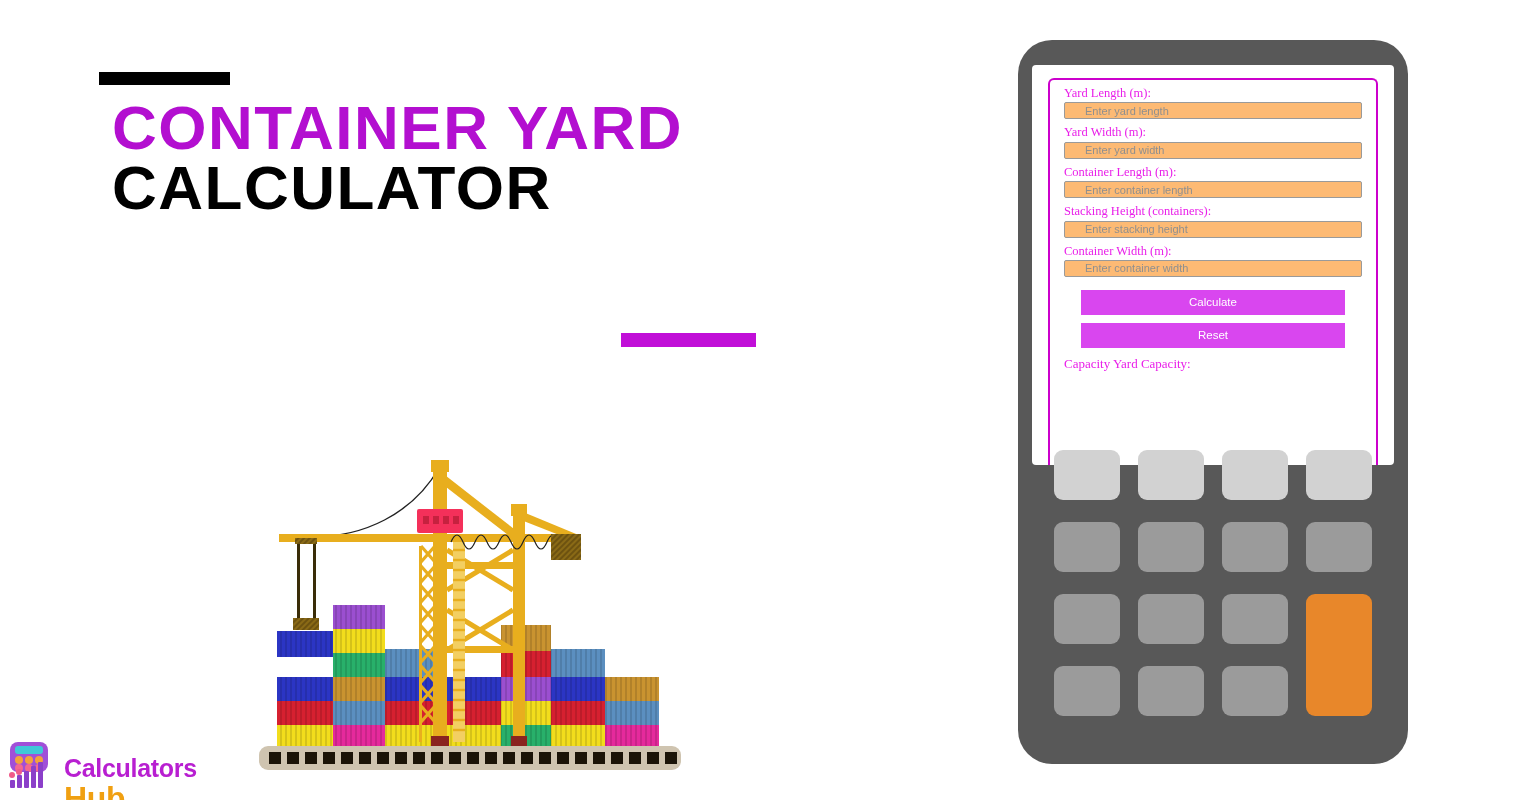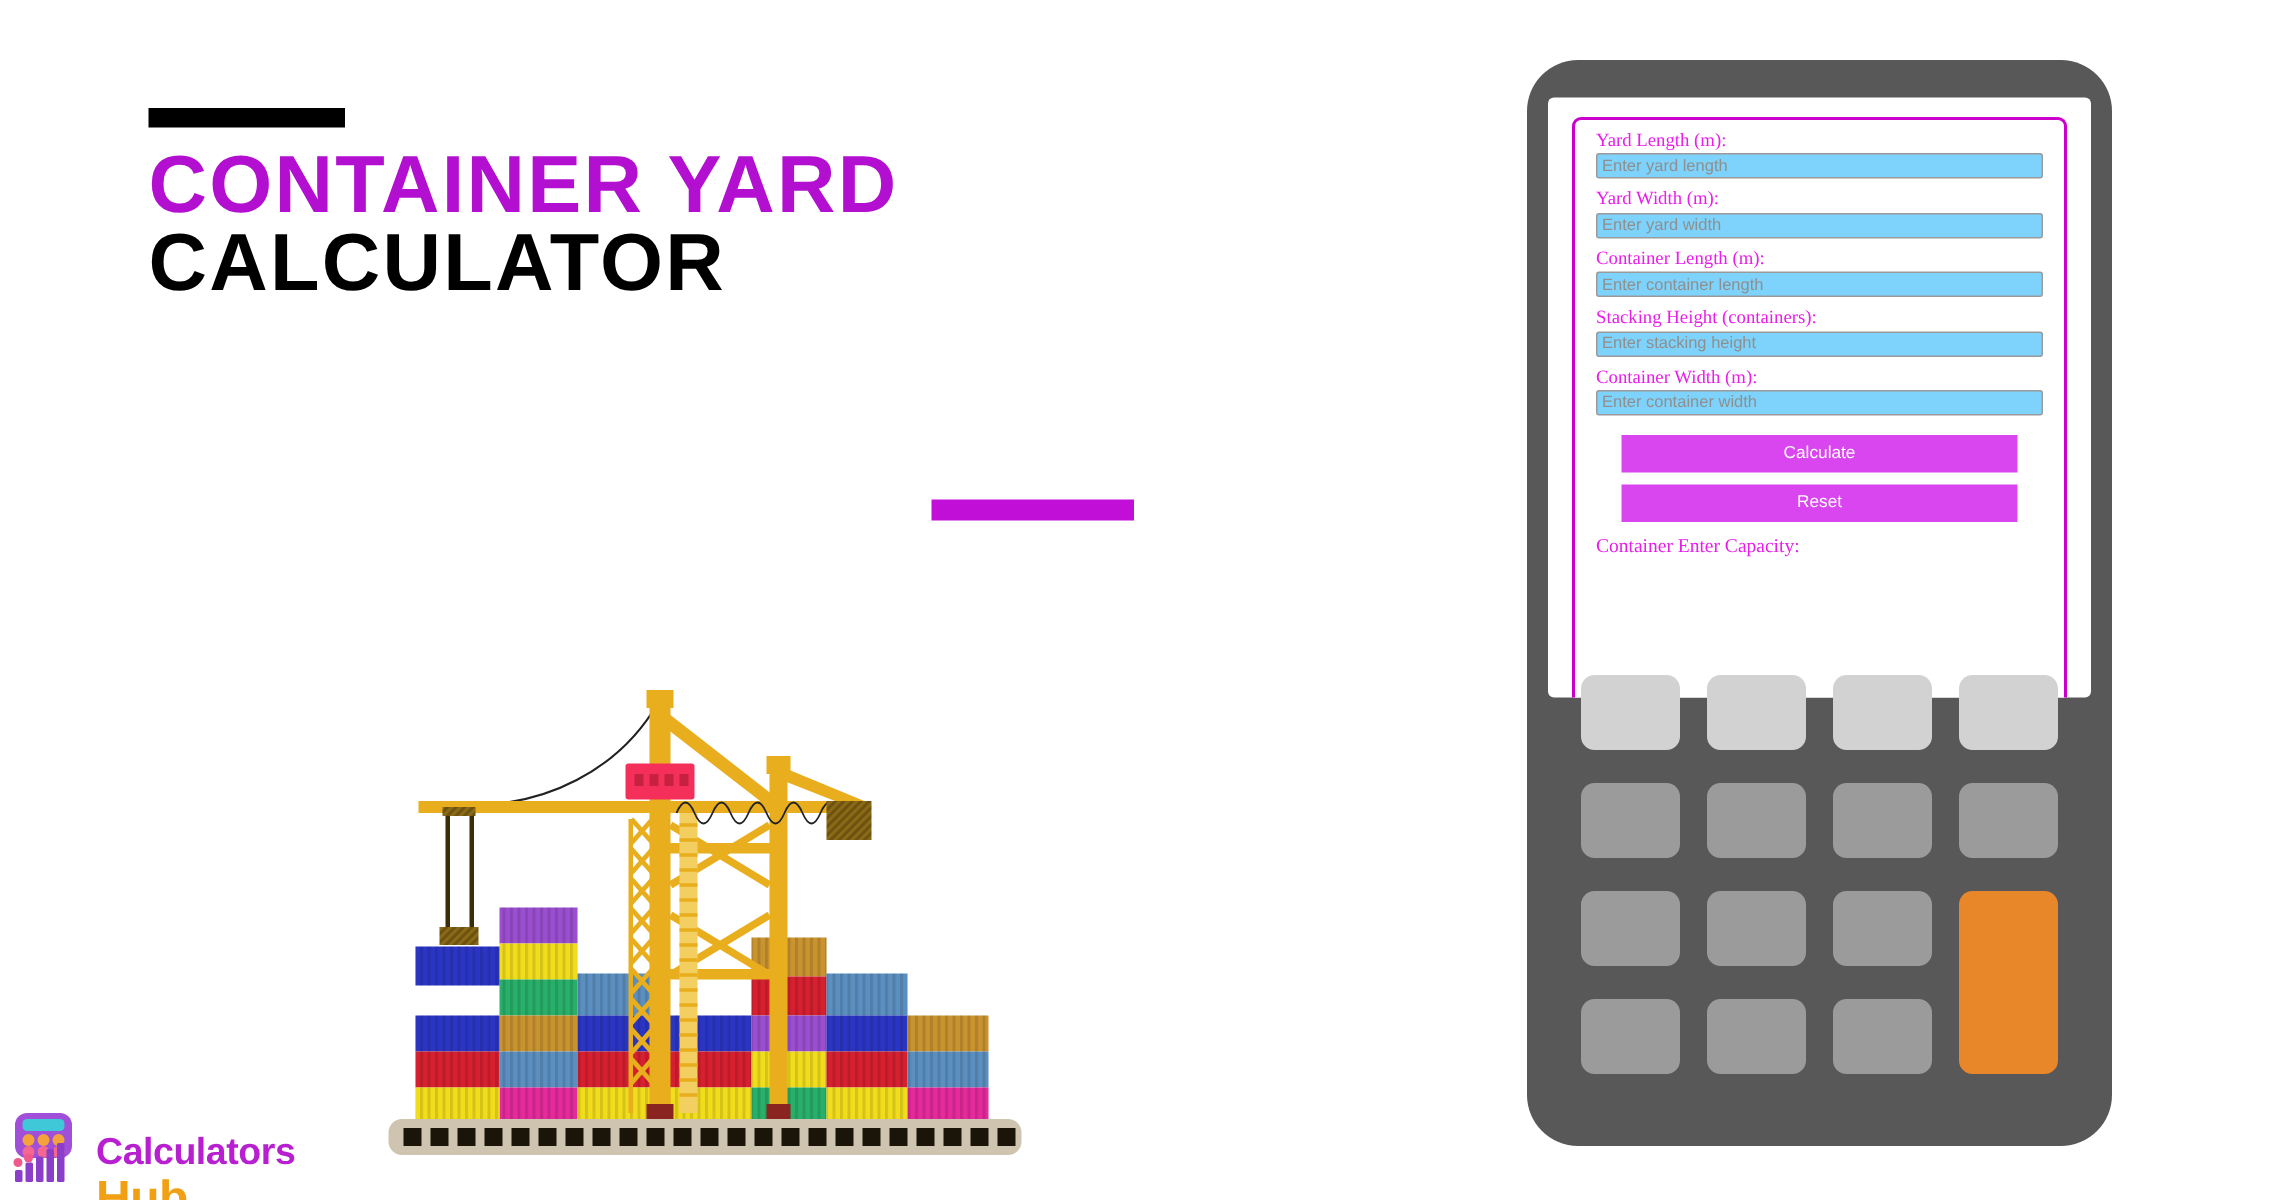--- a/index.html
+++ b/index.html
@@ -10,24 +10,24 @@
     overflow:hidden;position:relative;
   }
   .stage{position:relative;width:1520px;height:800px;overflow:hidden;background:#fff;}
 
   
   .title-block{position:absolute;left:99px;top:72px;width:880px;}
   .rule-top{width:131px;height:13px;background:#000000;margin-bottom:13px;}
   .headline{
     font-family:"Liberation Sans",sans-serif;
     font-weight:700;
-    font-size:54px;
+    font-size:62px;
     line-height:0.96;
     letter-spacing:1.5px;
-    margin:0;
+    margin:13px;
     text-transform:uppercase;
   }
   .headline .ln{display:block;white-space:nowrap;}
   .ln1,.ln2{color:#b30fd0;}
   .ln3{color:#000000;position:relative;}
   .rule-bottom{
     position:absolute;left:621px;top:333px;width:135px;height:14px;background:#c10fd8;
   }
 
   
@@ -65,25 +65,25 @@
     color:#e91ee9;
     display:block;
     margin-bottom:2px;
     line-height:1.15;
   }
   .field-input{
     display:block;width:100%;box-sizing:border-box;
     height:17px;
     border:1px solid #9a9a9a;
     border-radius:2px;
-    background:#7dd3fc;
+    background:#fdba74;
     font-family:"Liberation Sans",sans-serif;
     font-size:11px;
     color:#222;
-    padding:0 3px;
+    padding:0 20px;
     outline:none;
   }
   .field-input::placeholder{color:#8f8f8f;}
   .btn{
     display:block;
     width:264px;margin:0 auto 8px auto;
     height:25px;
     background:#d946ef;
     border:none;
     color:#ffffff;
@@ -400,21 +400,21 @@
         </div>
 
         <div class="field">
           <label class="field-label">Container Width (m):</label>
           <input class="field-input" type="text" placeholder="Enter container width" style="">
         </div>
 
         <button class="btn first">Calculate</button>
         <button class="btn">Reset</button>
 
-        <span class="result-label">Container Enter Capacity:</span>
+        <span class="result-label">Capacity Yard Capacity:</span>
       </div>
     </div>
 
     <div class="keypad">
       <div class="keypad-grid">
 
         <button class="k light" style="left:0px;top:0px;width:66px;height:50px;background:#d2d2d2;"></button>
         <button class="k light" style="left:84px;top:0px;width:66px;height:50px;background:#d2d2d2;"></button>
         <button class="k light" style="left:168px;top:0px;width:66px;height:50px;background:#d2d2d2;"></button>
         <button class="k light" style="left:252px;top:0px;width:66px;height:50px;background:#d2d2d2;"></button>

